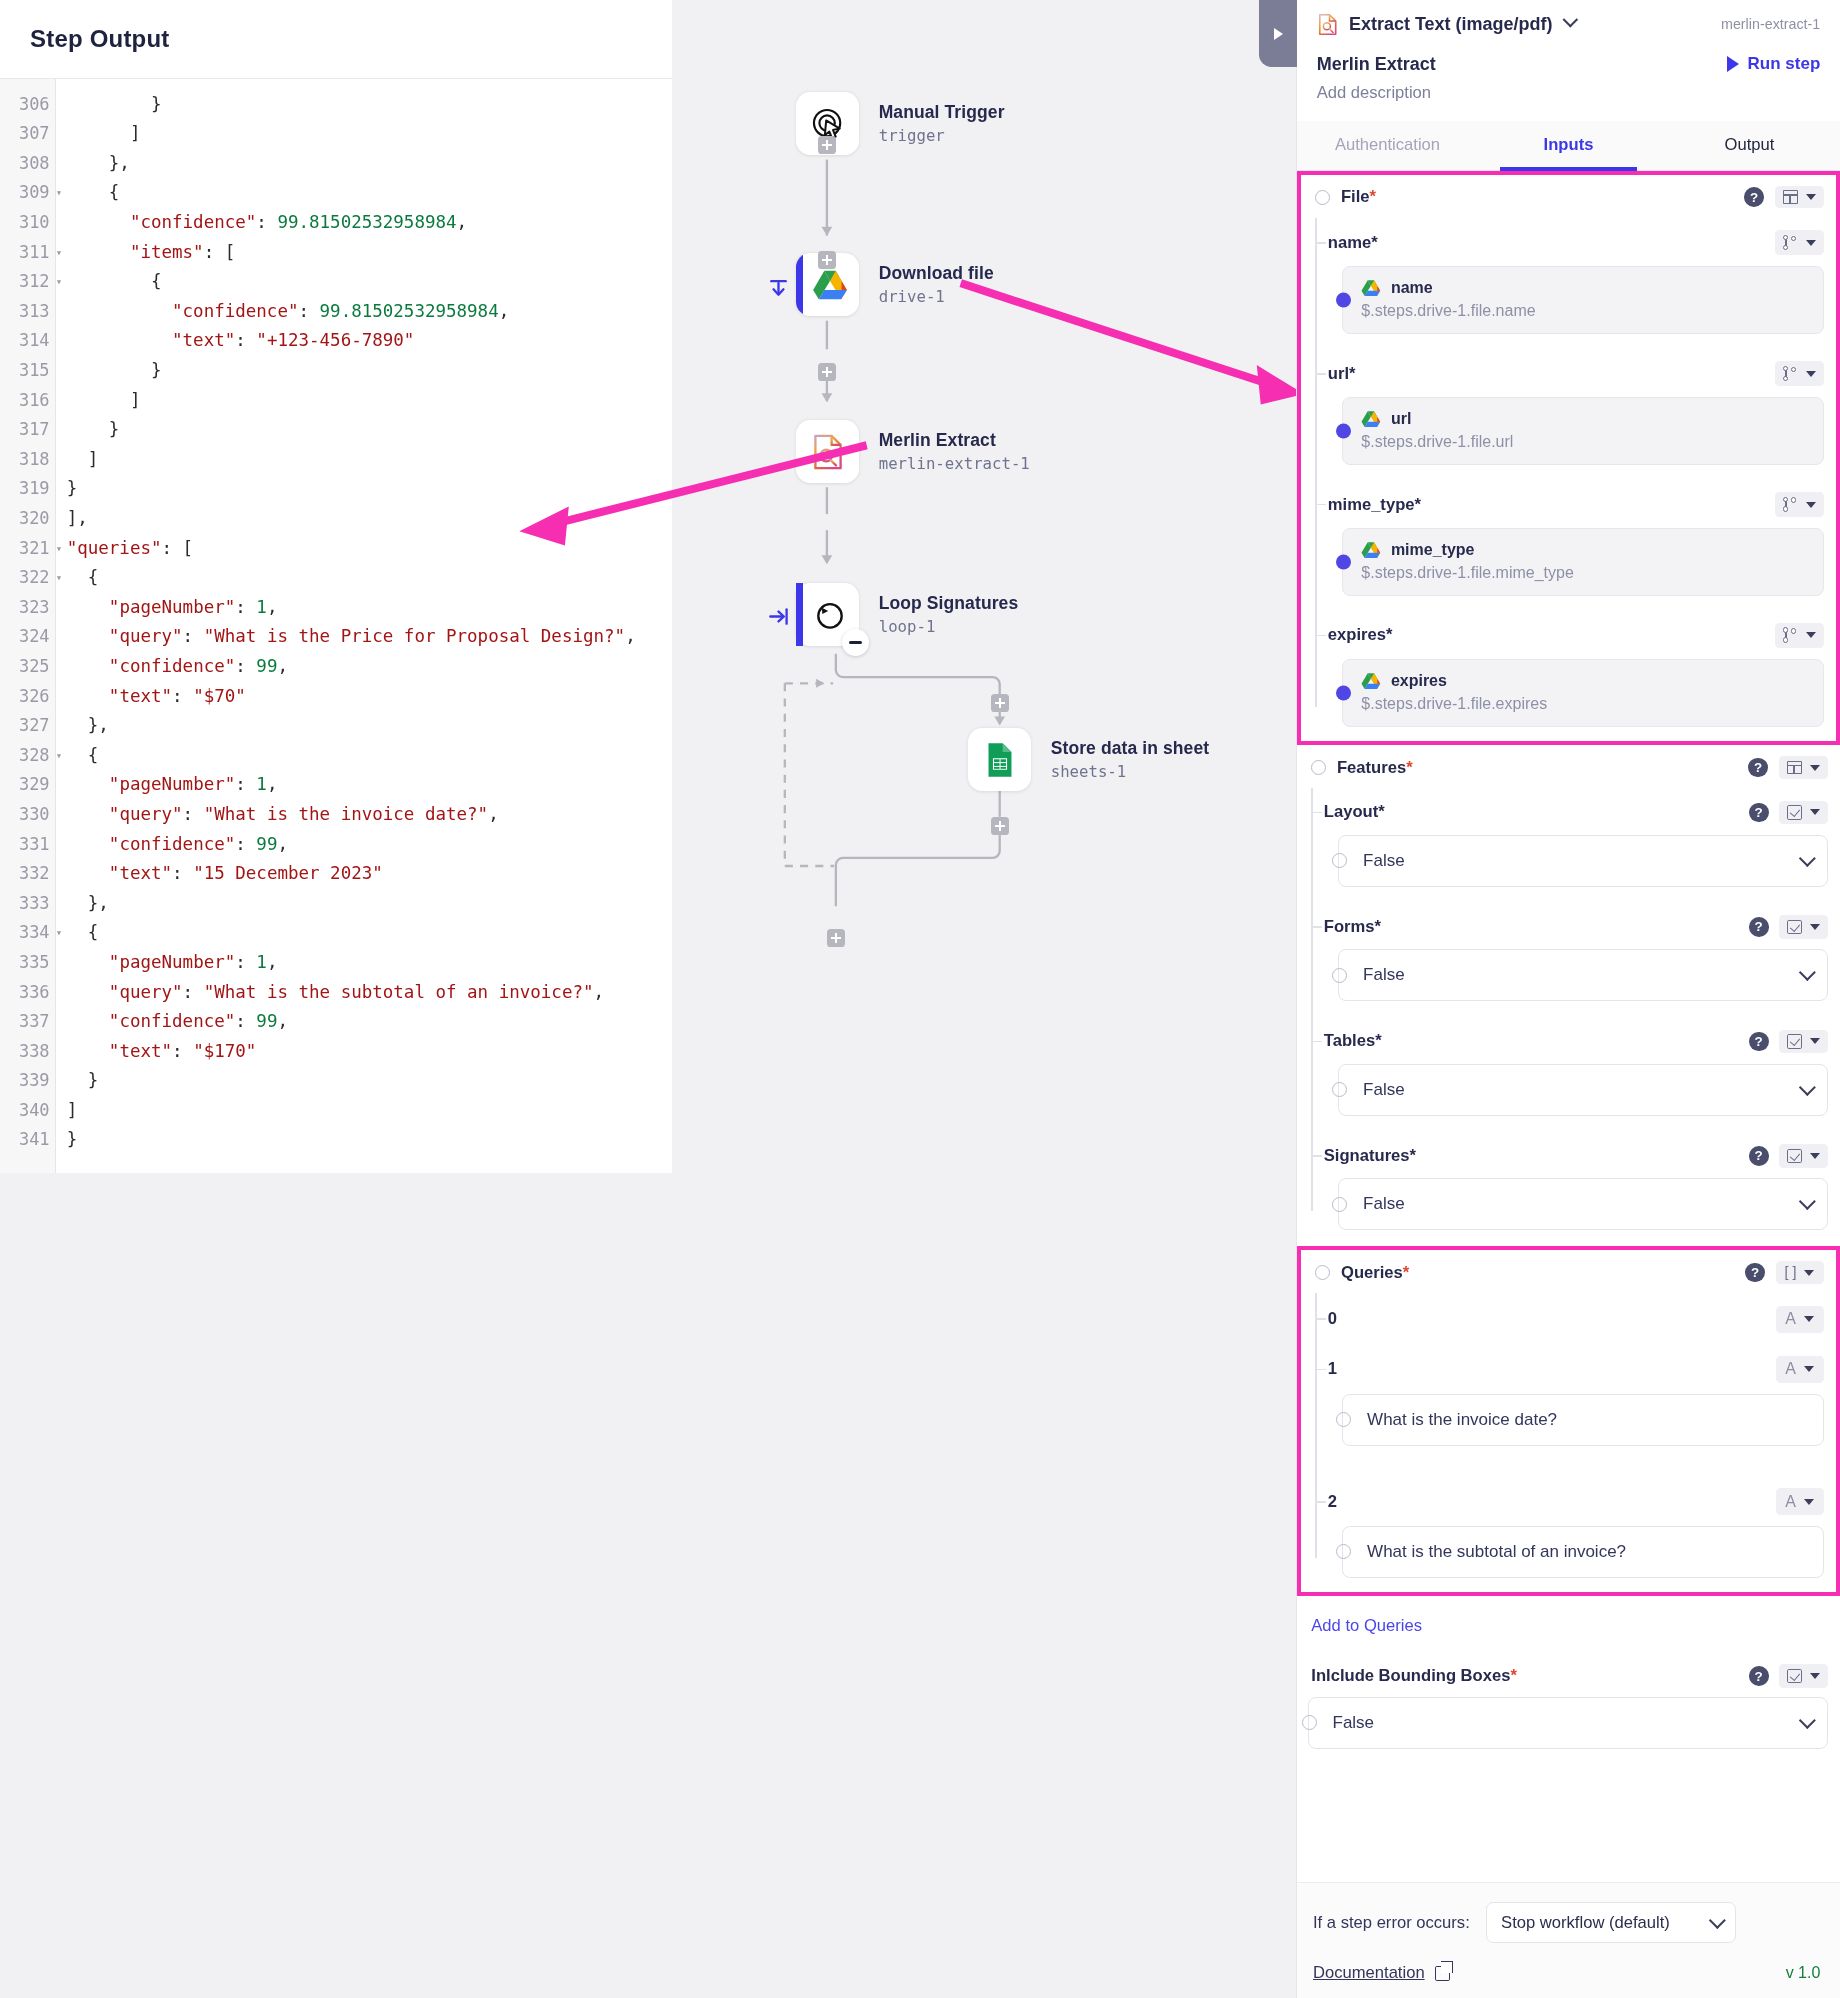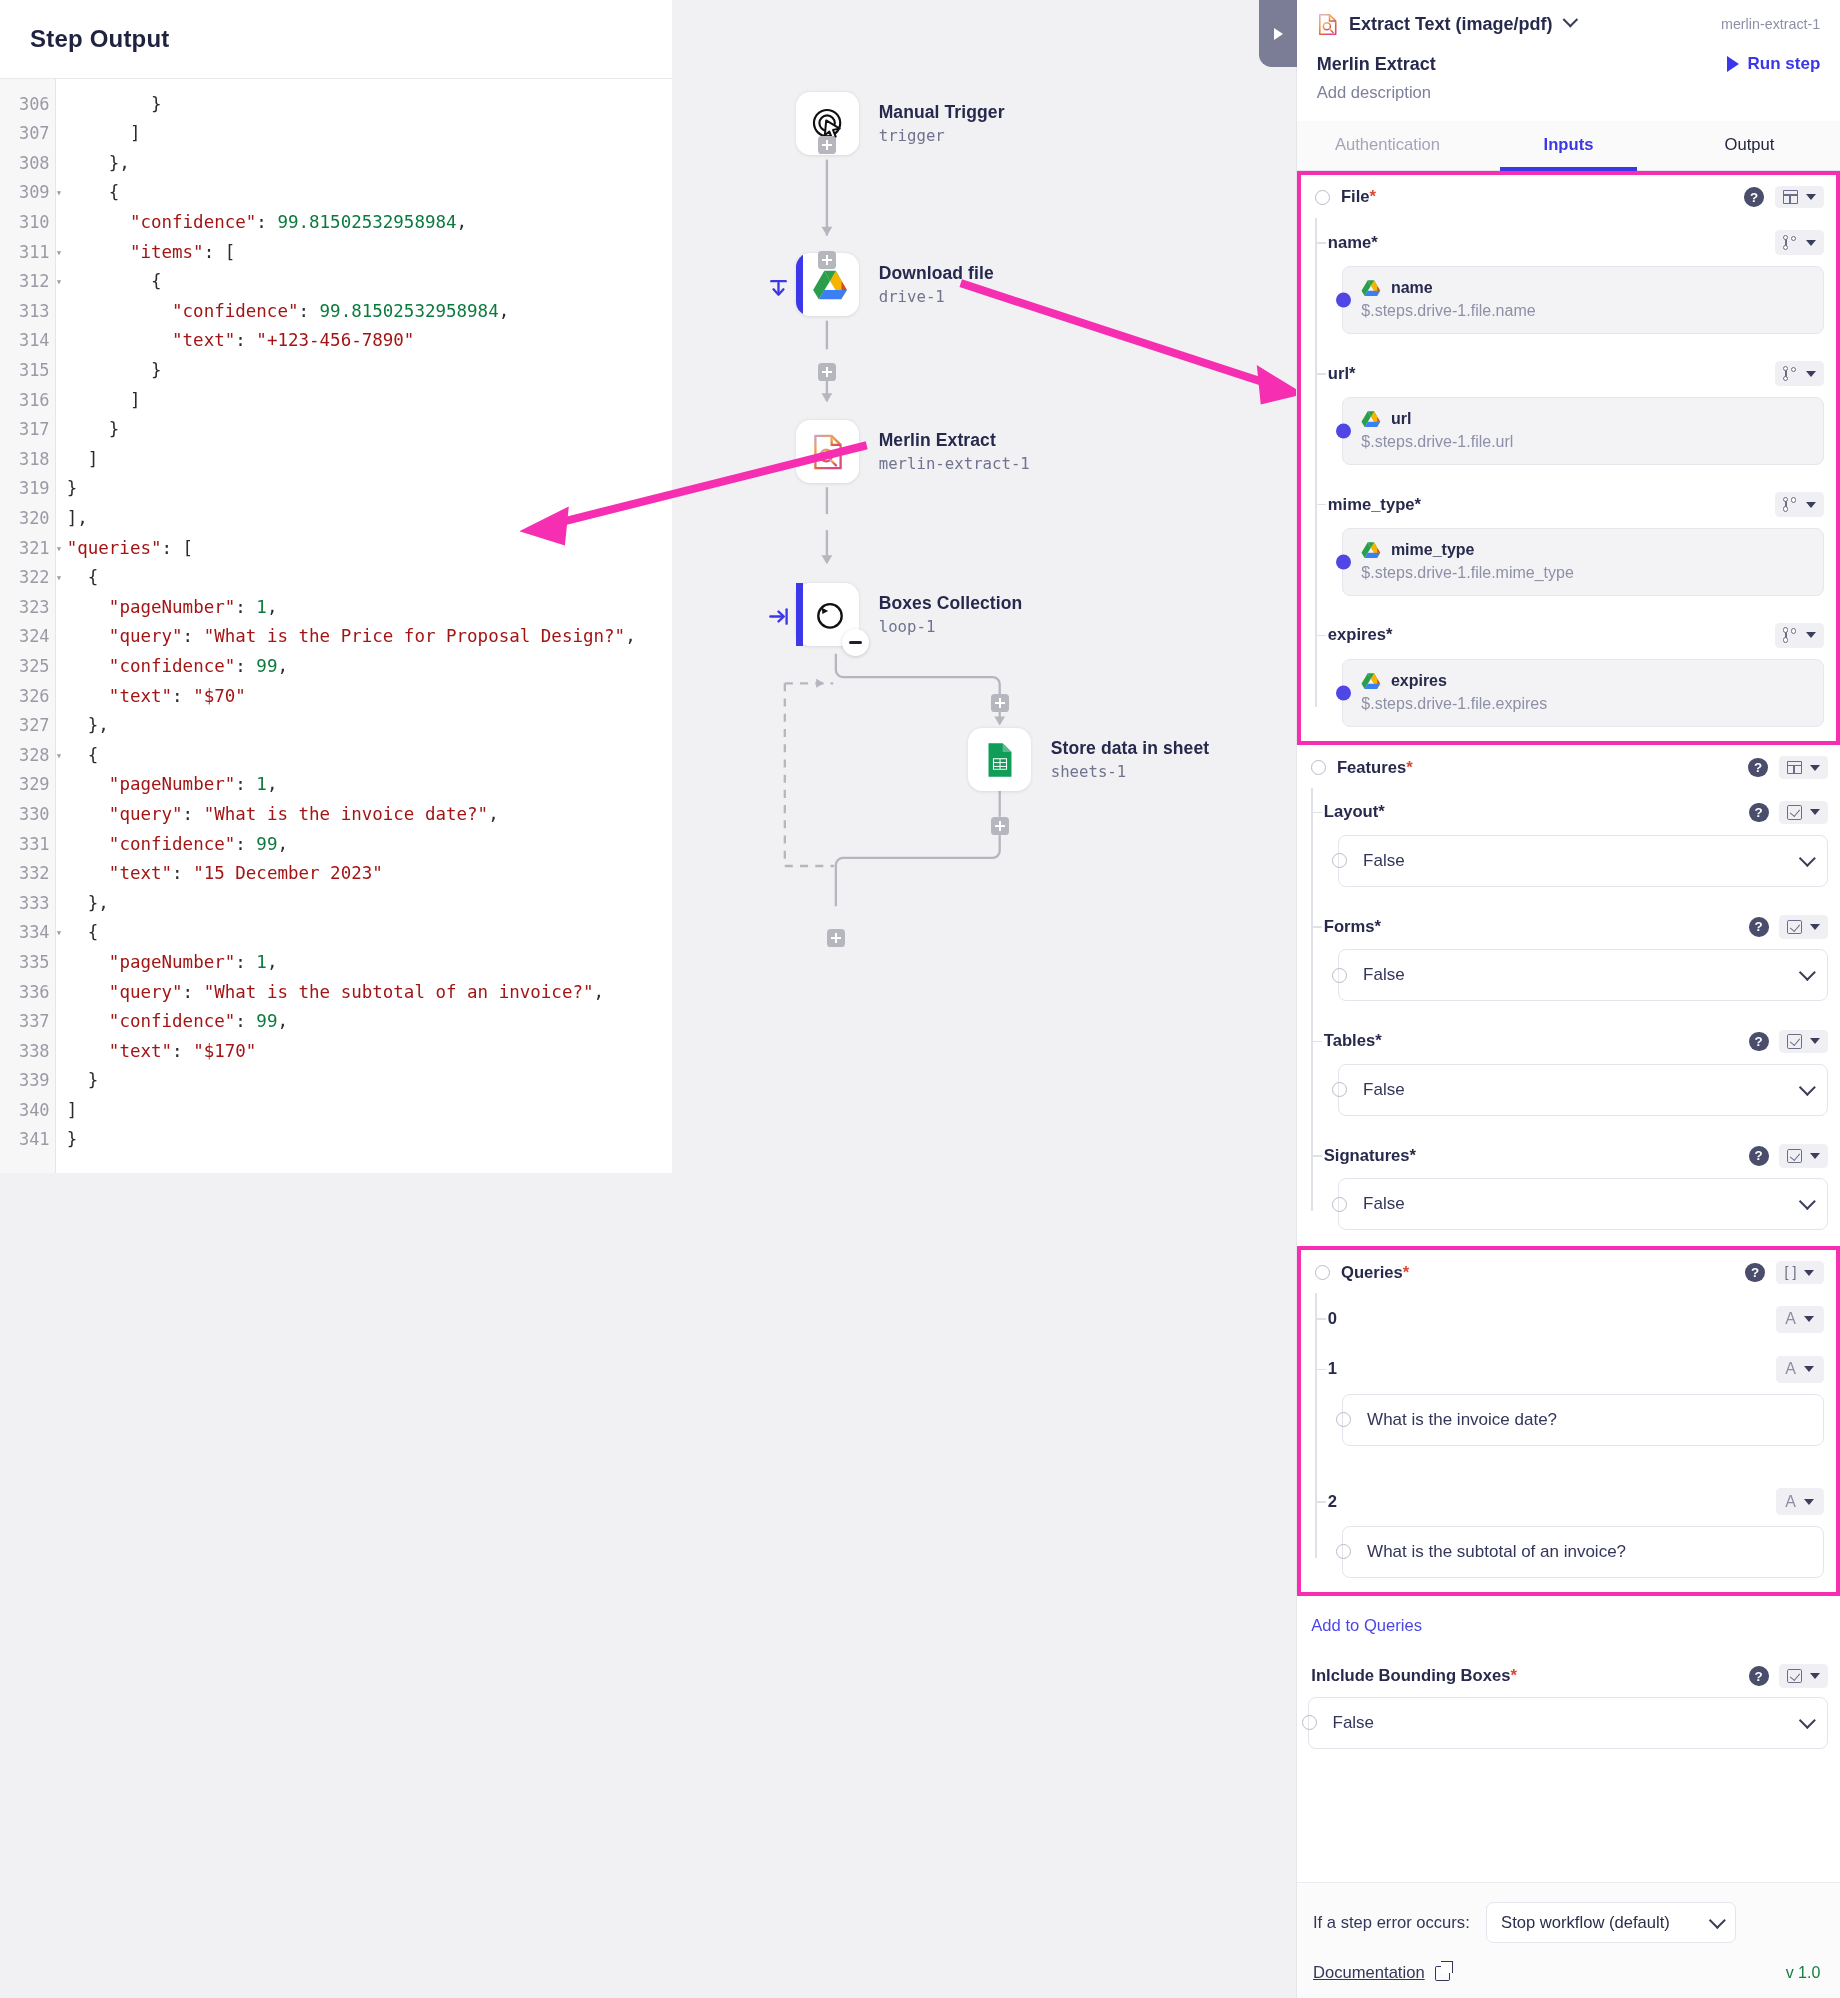--- a/index.html
+++ b/index.html
@@ -454,21 +454,21 @@
         <div class="node-box has-bar" style="overflow:visible;">
           <svg width="36" height="36" viewBox="0 0 40 40" style="margin-left:5.4px">
             <circle cx="20" cy="21" r="13" fill="none" stroke="#111" stroke-width="2.6"></circle>
             <path d="M11 12 L11.5 19 L18 15.5" fill="#111"></path>
           </svg>
           <div class="minus-badge">
               <span></span>
             </div>
         </div>
         <div class="node-labels">
-          <div class="node-title">Boxes Collection</div>
+          <div class="node-title">Loop Signatures</div>
           <div class="node-sub">loop-1</div>
         </div>
       </div>
       <div class="side-icon" style="left:93px; top:587px;">
         <svg width="27" height="27" viewBox="0 0 30 30">
           <line x1="6" y1="15" x2="20" y2="15" stroke="#3c37e8" stroke-width="2.6" stroke-linecap="round"></line>
           <path d="M15 9.5 L21 15 L15 20.5" fill="none" stroke="#3c37e8" stroke-width="2.6" stroke-linecap="round" stroke-linejoin="round"></path>
           <line x1="24" y1="7" x2="24" y2="23" stroke="#3c37e8" stroke-width="2.6" stroke-linecap="round"></line>
         </svg>
       </div>

